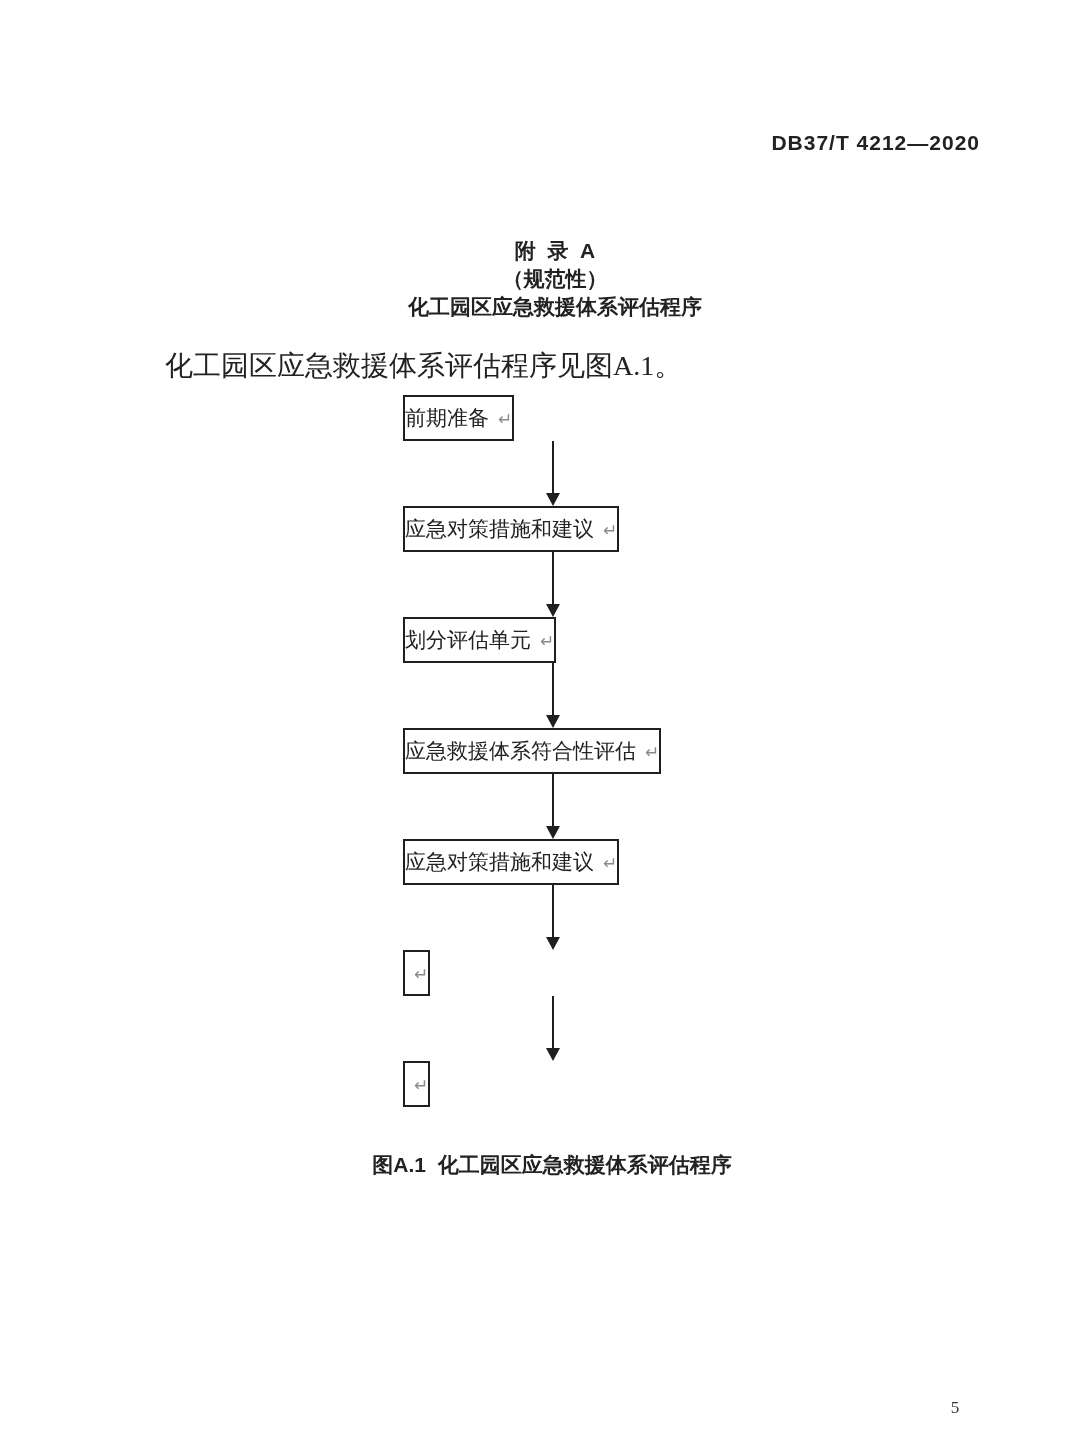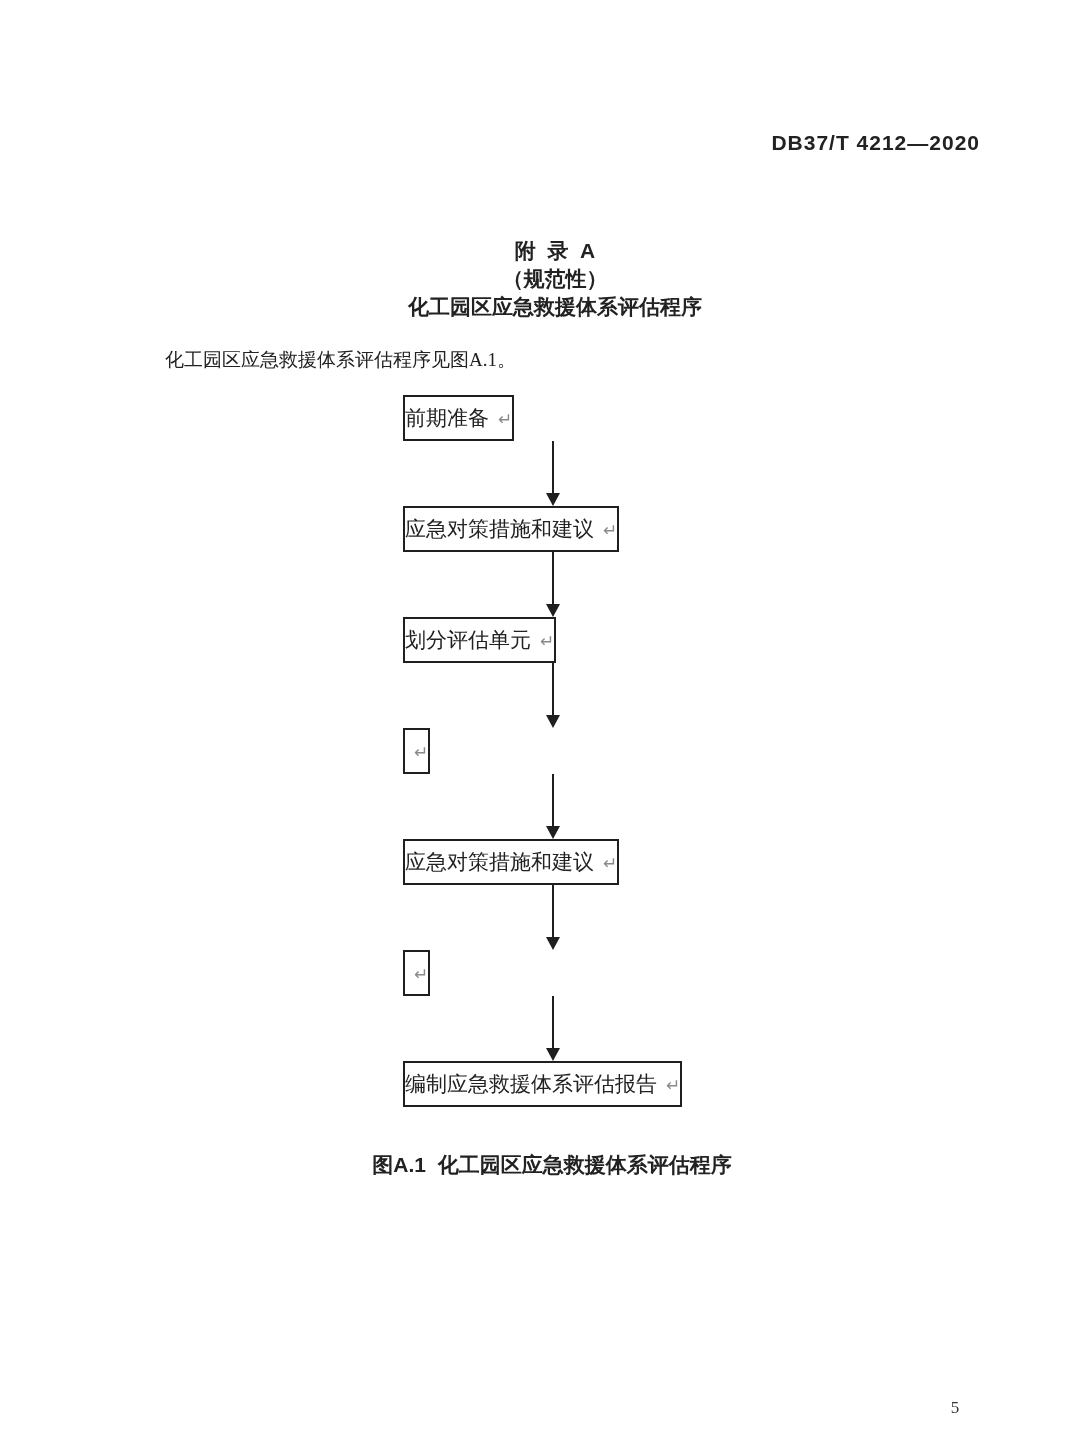--- a/index.html
+++ b/index.html
@@ -36,21 +36,21 @@
     font-weight: bold;
     font-size: 21px;
     line-height: 28px;
     white-space: pre;
     color: #222;
   }
   .intro {
     position: absolute;
     top: 347px;
     left: 165px;
-    font-size: 19px;
+    font-size: 28px;
     color: #222;
   }
   .flowchart {
     position: absolute;
     top: 395px;
     left: 403px;
     width: 300px;
     display: flex;
     flex-direction: column;
     align-items: flex-start;
@@ -157,20 +157,21 @@
     <div class="flow-box">
       <span>划分评估单元</span>
       <span class="return-mark">↵</span>
     </div>
     <div class="flow-arrow">
       <span class="shaft"></span>
       <span class="head"></span>
     </div>
 
     <div class="flow-box">
+      <span>应急救援体系符合性评估</span>
       <span class="return-mark">↵</span>
     </div>
     <div class="flow-arrow">
       <span class="shaft"></span>
       <span class="head"></span>
     </div>
 
     <div class="flow-box">
       <span>应急对策措施和建议</span>
       <span class="return-mark">↵</span>
@@ -182,21 +183,20 @@
 
     <div class="flow-box">
       <span class="return-mark">↵</span>
     </div>
     <div class="flow-arrow">
       <span class="shaft"></span>
       <span class="head"></span>
     </div>
 
     <div class="flow-box">
-      <span>编制应急救援体系评估报告</span>
       <span class="return-mark">↵</span>
     </div>
 
   </div>
 
   <div class="figure-caption">图A.1  化工园区应急救援体系评估程序</div>
 
   <div class="page-number">5</div>
 
 </div>

